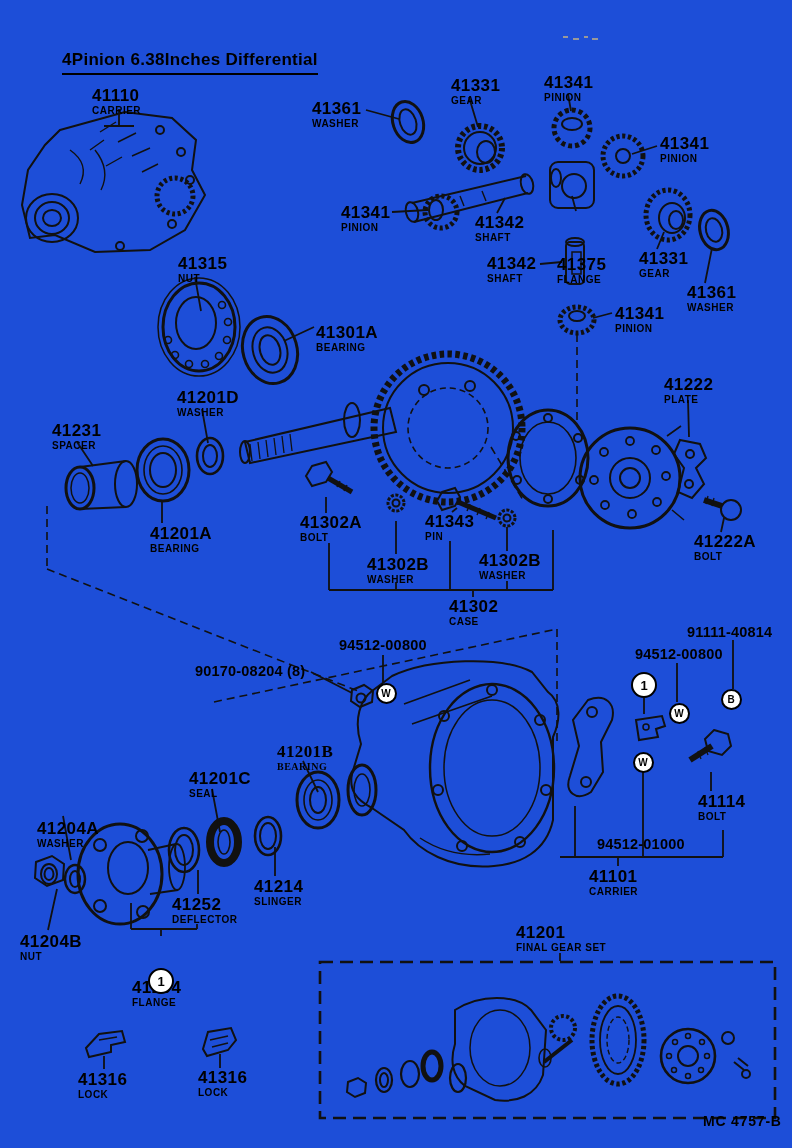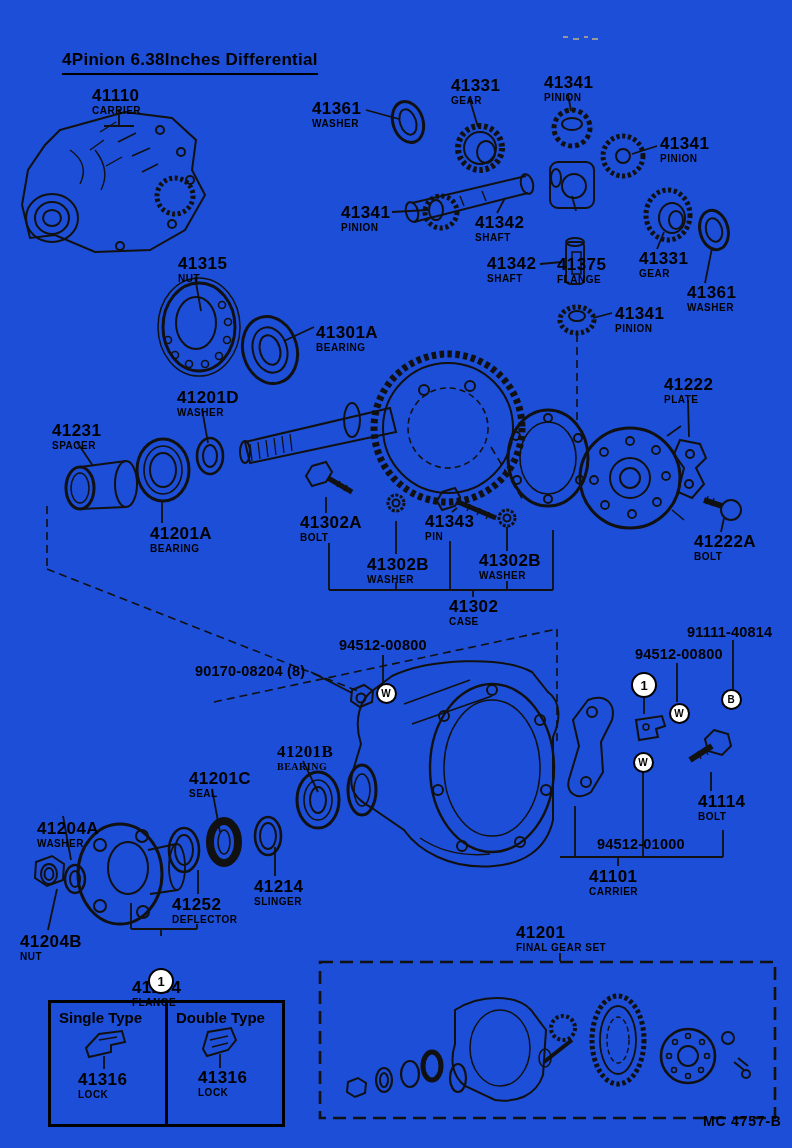--- a/index.html
+++ b/index.html
@@ -530,24 +530,16 @@
     </div>
 <div id="markers-layer">
       <div class="marker big" style="left: 631px; top: 672px;">1</div>
       <div class="marker small" style="left: 668.5px; top: 702.5px;">W</div>
       <div class="marker small" style="left: 720.5px; top: 688.5px;">B</div>
       <div class="marker small" style="left: 632.5px; top: 751.5px;">W</div>
       <div class="marker small" style="left: 375.5px; top: 682.5px;">W</div>
       <div class="marker big" style="left: 148px; top: 968px;">1</div>
     </div>
 
-<div id="lock-box">
-  <div class="cell first">
-    <div class="type-head">Single Type</div>
-  </div>
-  <div class="cell">
-    <div class="type-head">Double Type</div>
-  </div>
+
+<div id="doc-code">MC 4757-B</div>
+
 </div>
 
-<div id="doc-code">MC 4757-B</div>
-
-</div>
-
 </body></html>

